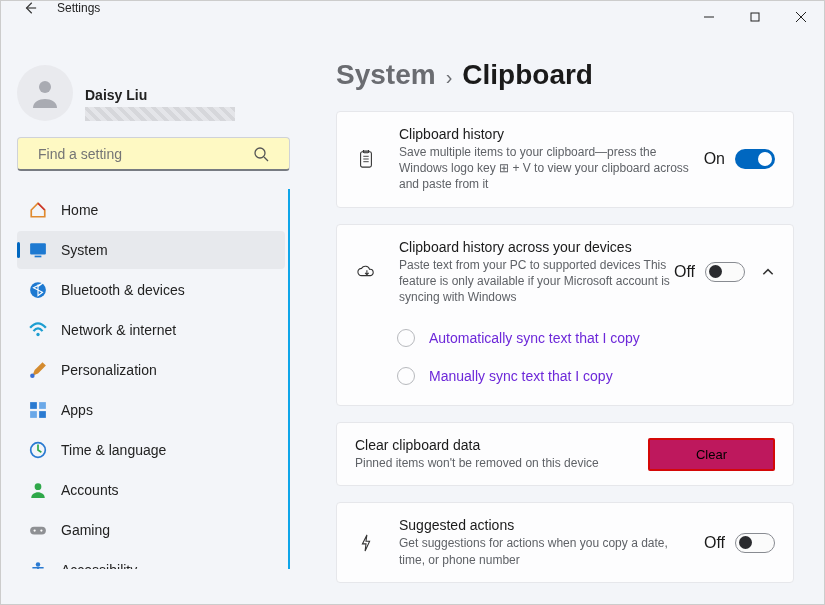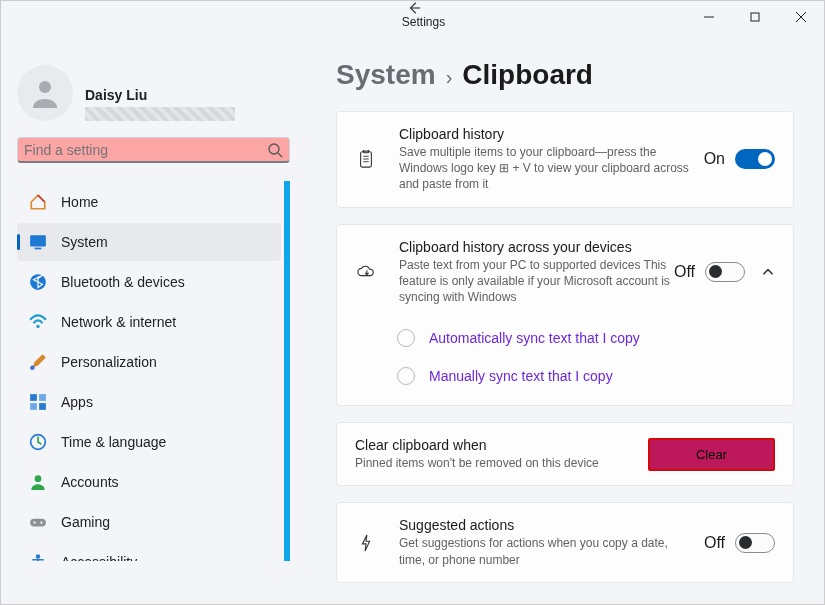--- a/index.html
+++ b/index.html
@@ -1,41 +1,41 @@
 <!DOCTYPE html>
 <html><head>
 <meta charset="utf-8">
 <style>
   * { box-sizing: border-box; margin: 0; padding: 0; font-family: "Segoe UI", Arial, sans-serif; }
   body { width: 825px; height: 605px; background: #f3f5f9; overflow: hidden; border: 1px solid #ccc; position: relative; }
 
   
-  .titlebar { height: 40px; display: flex; align-items: center; padding-left: 22px; flex-direction: column; }
+  .titlebar { height: 40px; display: flex; padding-left: 22px; }
   .back-arrow { width: 14px; height: 14px; display: inline-block; margin-right: 20px; }
   .back-arrow svg { width: 14px; height: 14px; }
   .title { font-size: 12px; color: #222; }
   .winbtns { position: absolute; top: 0; right: 0; display: flex; }
   .winbtn { width: 46px; height: 32px; display: flex; align-items: center; justify-content: center; }
   .winbtn svg { width: 10px; height: 10px; }
 
   .layout { display: flex; height: calc(605px - 40px); }
 
   
   .sidebar { width: 305px; padding: 24px 16px 0 16px; position: relative; }
   .profile { display: flex; align-items: flex-end; margin-bottom: 16px; padding-left: 0; }
   .avatar { width: 56px; height: 56px; border-radius: 50%; background: #e9eaee; display: flex; align-items: center; justify-content: center; margin-right: 12px; }
   .avatar svg { width: 36px; height: 36px; fill: #a9abb2; }
   .profile-name { font-size: 14px; font-weight: 600; color: #222; }
   .profile-email { width: 150px; height: 14px; background: repeating-linear-gradient(45deg,#d6d7db 0 4px,#e4e5e9 4px 8px); margin-top: 4px; }
 
-  .search { margin: 6px 0 18px 0; display: flex; align-items: center; height: 26px; background: #fca5a5; border: 1px solid #cfd2d8; border-bottom: 2px solid #777b82; border-radius: 4px; padding: 0 6px; }
+  .search { margin: 6px 0 18px 0; display: flex; align-items: center; height: 34px; background: #fef9c3; border: 1px solid #cfd2d8; border-bottom: 2px solid #777b82; border-radius: 4px; padding: 0 20px; }
   .search input { flex: 1; border: none; background: transparent; outline: none; font-size: 14px; color: #555; }
   .search .s-icon { width: 16px; height: 16px; }
 
-  .nav { border-right: 6px solid #0ea5e9; padding-right: 3px; height: 380px; overflow: hidden; text-align: right; }
+  .nav { border-right: 2px solid #0ea5e9; padding-right: 3px; height: 380px; overflow: hidden; text-align: right; }
   .nav-item { display: flex; align-items: center; height: 38px; border-radius: 4px; padding: 0 12px; font-size: 14px; color: #222; margin: 2px 0; cursor: default; }
   .nav-item.selected { background: #e7e9ed; position: relative; }
   .nav-item.selected::before { content: ""; position: absolute; left: 0; top: 11px; width: 3px; height: 16px; background: #0067c0; border-radius: 2px; }
   .nav-icon { width: 18px; height: 18px; margin-right: 14px; display: inline-flex; align-items: center; justify-content: center; }
 
   
   .main { flex: 1; padding: 18px 30px 0 30px; overflow: hidden; }
   .crumbs { display: flex; align-items: baseline; font-size: 28px; margin-bottom: 20px; }
   .crumb-parent { color: #6a6c71; font-weight: 600; }
   .crumb-sep { margin: 0 10px; color: #6a6c71; font-weight: 400; font-size: 20px; }
@@ -278,21 +278,21 @@
       </div>
       <div class="subrow" style="padding-bottom:20px">
         <span class="radio"></span>
         <span>Manually sync text that I copy</span>
       </div>
     </div>
 
     <div class="card">
       <div class="row clear-row">
         <div class="row-body">
-          <div class="row-title">Clear clipboard when</div>
+          <div class="row-title">Clear clipboard data</div>
           <div class="row-desc" style="max-width:none">Pinned items won't be removed on this device</div>
         </div>
         <div class="row-ctrl">
           <button class="clearbtn">Clear</button>
         </div>
       </div>
     </div>
 
     <div class="card">
       <div class="row">

